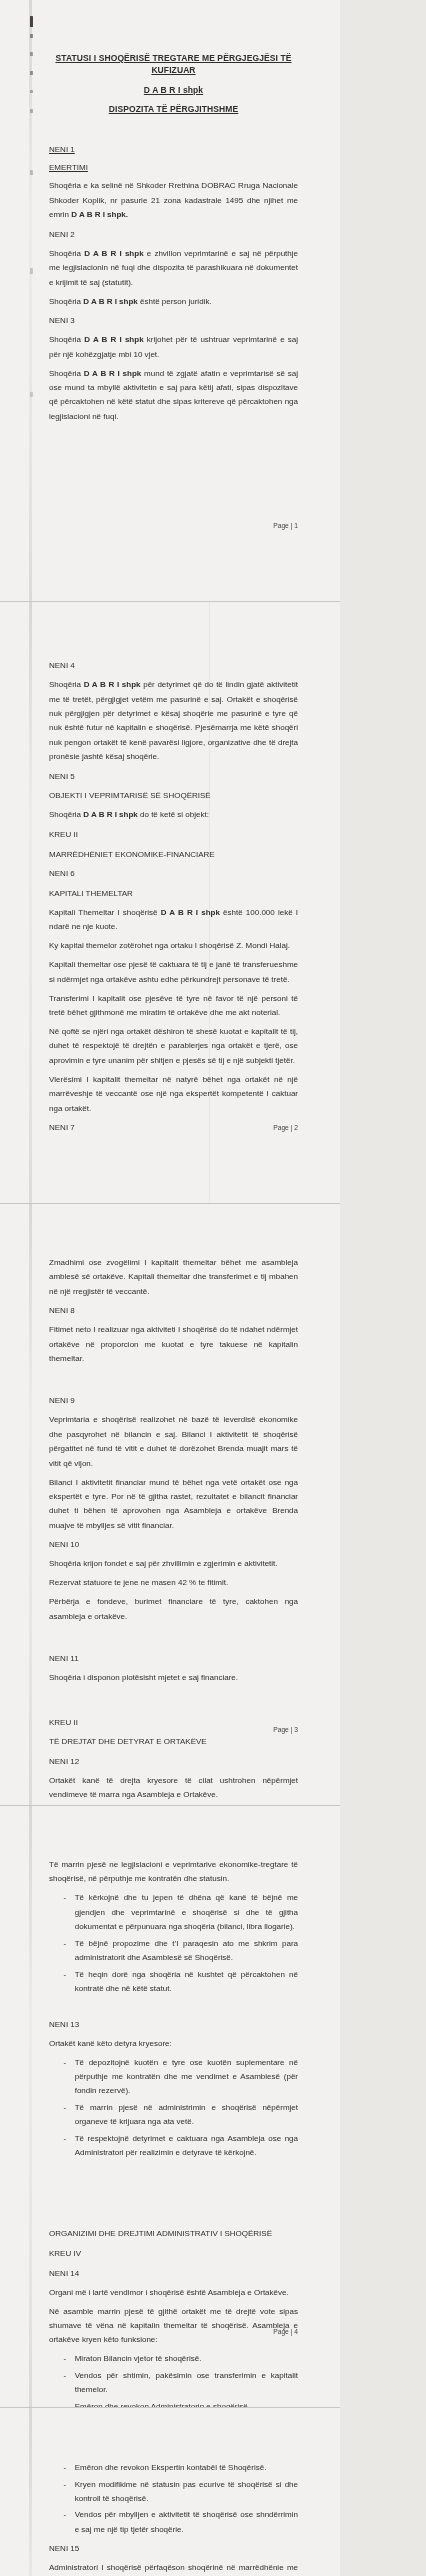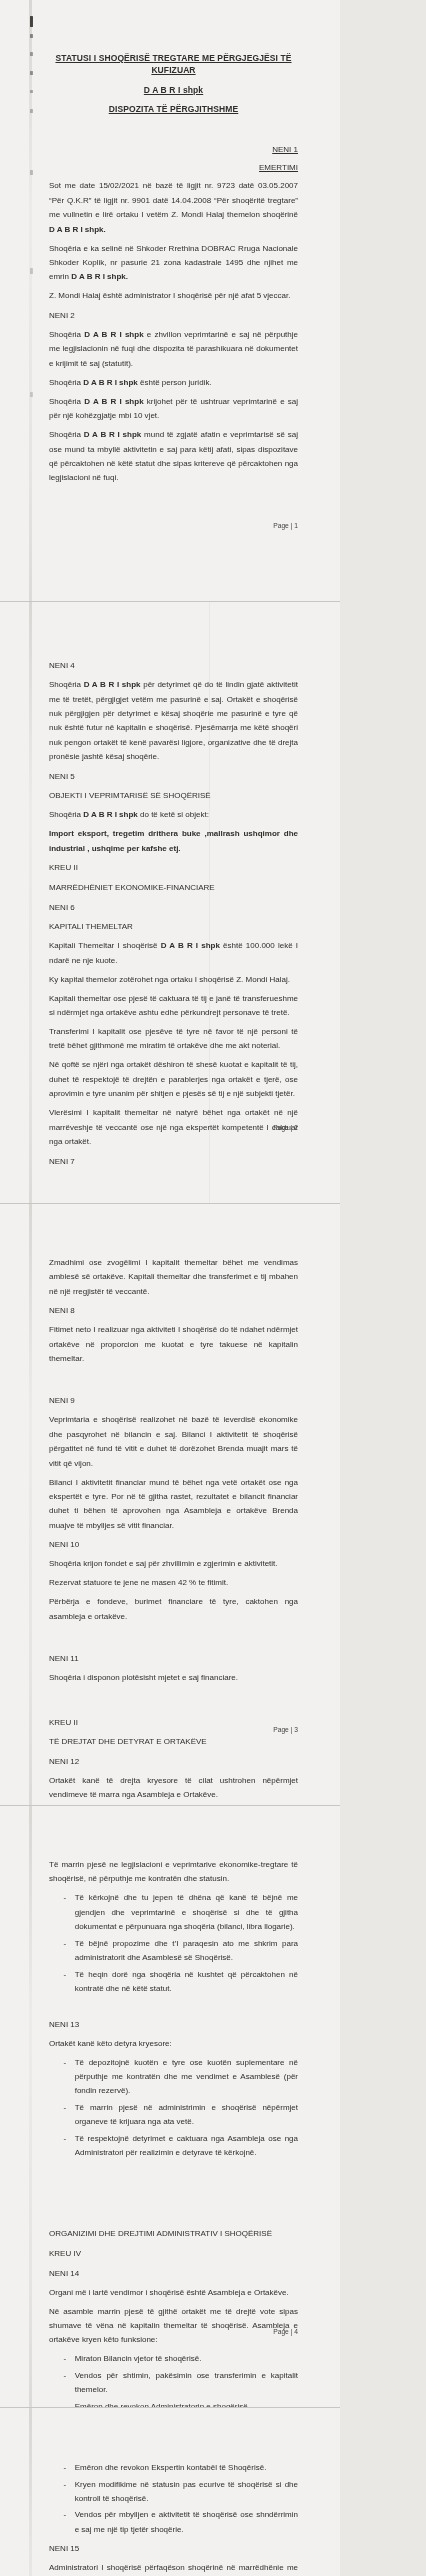--- a/index.html
+++ b/index.html
@@ -12,21 +12,21 @@
   }
   .page:last-child { border-bottom:3.1px solid #b2b1ae; }
   .page::before {
     content:""; position:absolute; left:29px; top:0; bottom:0; width:2.6px;
     background:linear-gradient(to bottom, rgba(60,55,48,.14), rgba(60,55,48,.03) 35%, rgba(60,55,48,.07) 80%, rgba(60,55,48,.12));
     pointer-events:none;
   }
   .blk { color:#2f2e2b; font-size:8px; line-height:14.4px; }
   .p  { text-align:justify; margin:0 0 4.6px 0; }
   .h1 { text-align:center; font-weight:bold; text-decoration:underline; font-size:8.5px; line-height:12.4px; margin:0 0 6.7px 0; letter-spacing:0.1px; }
-  .h2 { text-align:right; text-decoration:underline; margin:2.1px 0 3.6px 0; }
+  .h2 { text-align:left; text-decoration:underline; margin:2.1px 0 3.6px 0; }
   .h  { text-align:left; margin:5.2px 0 4.6px 0; }
   .bullets { margin:1px 0 4.6px 14.4px; }
   .bullet { display:flex; text-align:justify; margin-bottom:2.1px; }
   .bullet .dash { flex:0 0 11.3px; }
   .bullet .bt { flex:1; }
   .pagenum { position:absolute; right:42px; bottom:72px; font-size:6.7px; color:#454340; }
   .spacer { width:100%; }
   b { font-weight:bold; }
   .mark { position:absolute; left:30px; width:3.1px; background:#2b2824; border-radius:0.5px; pointer-events:none; }
   .streak { position:absolute; top:0; bottom:0; width:1px; background:rgba(90,85,78,.06); pointer-events:none; }
@@ -35,62 +35,60 @@
 <body>
 
 <div id="doc">
     <div class="page">
       <div class="blk h1">STATUSI I SHOQËRISË TREGTARE ME PËRGJEGJËSI TË KUFIZUAR</div>
       <div class="blk h1">D A B R I shpk</div>
       <div class="blk h1">DISPOZITA TË PËRGJITHSHME</div>
       <div class="spacer" style="height: 19.6px;"></div>
       <div class="blk h2">NENI 1</div>
       <div class="blk h2">EMERTIMI</div>
-      <div class="blk p">Sot me date 15/02/2021 në bazë të ligjit nr. 9723 datë 03.05.2007 “Për Q.K.R” të ligjit nr. 9901 datë 14.04.2008 “Për shoqëritë tregtare” me vullnetin e lirë ortaku I vetëm Z. Mondi Halaj  themelon shoqërinë <b>D A B R I shpk.</b></div>
       <div class="blk p">Shoqëria e ka selinë në  Shkoder Rrethina DOBRAC Rruga Nacionale Shkoder Koplik, nr pasurie 21 zona kadastrale 1495  dhe njihet me emrin <b>D A B R I shpk.</b></div>
-      <div class="blk p">Z. Mondi Halaj është administrator I shoqërisë për një afat 5 vjeccar.</div>
       <div class="blk h">NENI 2</div>
       <div class="blk p">Shoqëria <b>D A B R I shpk</b> e zhvillon veprimtarinë e saj në përputhje me legjislacionin në fuqi dhe dispozita të parashikuara në dokumentet e krijimit të saj (statutit).</div>
       <div class="blk p">Shoqëria <b>D A B R I shpk</b> është person juridik.</div>
+      <div class="blk h">NENI 3</div>
       <div class="blk p">Shoqëria <b>D A B R I shpk</b> krijohet për të ushtruar veprimtarinë e saj për një kohëzgjatje mbi 10 vjet.</div>
       <div class="blk p">Shoqëria <b>D A B R I shpk</b> mund të zgjatë afatin e veprimtarisë së saj ose mund ta mbyllë aktivitetin e saj para këtij afati, sipas dispozitave që përcaktohen në këtë statut dhe sipas kritereve që përcaktohen nga legjislacioni në fuqi.</div>
       <div class="pagenum">Page | 1</div>
       <div class="mark" style="top: 15.5px; height: 11.3px; opacity: 0.85;"></div>
       <div class="mark" style="top: 34px; height: 4.1px; opacity: 0.5;"></div>
       <div class="mark" style="top: 52px; height: 3.6px; opacity: 0.4;"></div>
       <div class="mark" style="top: 71px; height: 4.1px; opacity: 0.45;"></div>
       <div class="mark" style="top: 90px; height: 3.1px; opacity: 0.35;"></div>
       <div class="mark" style="top: 109px; height: 3.6px; opacity: 0.3;"></div>
       <div class="mark" style="top: 170px; height: 5.2px; opacity: 0.25;"></div>
       <div class="mark" style="top: 268px; height: 6.2px; opacity: 0.2;"></div>
       <div class="mark" style="top: 392px; height: 5.2px; opacity: 0.18;"></div>
     </div>
     <div class="page">
       <div class="blk h">NENI 4</div>
       <div class="blk p">Shoqëria <b>D A B R I shpk</b> për detyrimet që do të lindin gjatë aktivitetit me të tretët, përgjigjet vetëm me pasurinë e saj. Ortakët e shoqërisë nuk përgjigjen për detyrimet e kësaj shoqërie me pasurinë e tyre që nuk është futur në kapitalin e shoqërisë. Pjesëmarrja me këtë shoqëri nuk pengon ortakët të kenë pavarësi ligjore, organizative dhe të drejta pronësie jashtë kësaj shoqërie.</div>
       <div class="blk h">NENI 5</div>
       <div class="blk h">OBJEKTI I VEPRIMTARISË SË SHOQËRISË</div>
       <div class="blk p">Shoqëria <b>D A B R I  shpk</b> do të ketë si objekt:</div>
-      <div class="blk p"><b>Import eksport, tregetim drithera buke ,mallrash ushqimor dhe industrial , ushqime per kafshe etj.</b></div>
       <div class="blk h">KREU II</div>
       <div class="blk h">MARRËDHËNIET EKONOMIKE-FINANCIARE</div>
       <div class="blk h">NENI 6</div>
       <div class="blk h">KAPITALI THEMELTAR</div>
       <div class="blk p">Kapitali Themeltar I shoqërisë <b>D A B R I  shpk</b>  është 100.000 lekë I ndarë ne nje kuote.</div>
       <div class="blk p">Ky kapital themelor zotërohet nga ortaku I shoqërisë  Z. Mondi Halaj.</div>
       <div class="blk p">Kapitali themeltar ose pjesë të caktuara të tij e janë të transferueshme si ndërmjet nga ortakëve ashtu edhe përkundrejt personave të tretë.</div>
       <div class="blk p">Transferimi I kapitalit ose pjesëve të tyre në favor të një personi të tretë bëhet gjithmonë me miratim të ortakëve dhe me akt noterial.</div>
       <div class="blk p">Në qoftë se njëri nga ortakët dëshiron të shesë kuotat e kapitalit të tij, duhet të respektojë të drejtën e parablerjes nga ortakët e tjerë, ose aprovimin e tyre unanim për shitjen e pjesës së tij e një subjekti tjetër.</div>
       <div class="blk p">Vlerësimi I kapitalit themeltar në natyrë bëhet nga ortakët në një marrëveshje të veccantë ose një nga ekspertët kompetentë I caktuar nga ortakët.</div>
       <div class="blk h">NENI 7</div>
       <div class="pagenum">Page | 2</div>
       <div class="streak" style="left: 209px;"></div>
     </div>
     <div class="page">
-      <div class="blk p">Zmadhimi ose zvogëlimi I kapitalit themeltar bëhet me vendimas amblesë së ortakëve. Kapitali themeltar dhe transferimet e tij mbahen në një rregjistër të veccantë.</div>
+      <div class="blk p">Zmadhimi ose zvogëlimi I kapitalit themeltar bëhet me asambleja amblesë së ortakëve. Kapitali themeltar dhe transferimet e tij mbahen në një rregjistër të veccantë.</div>
       <div class="blk h">NENI 8</div>
       <div class="blk p">Fitimet neto I realizuar nga aktiviteti I shoqërisë do të ndahet ndërmjet ortakëve në proporcion me kuotat e tyre takuese në kapitalin themeltar.</div>
       <div class="spacer" style="height: 18px;"></div>
       <div class="blk h">NENI 9</div>
       <div class="blk p">Veprimtaria e shoqërisë realizohet në bazë të leverdisë ekonomike dhe pasqyrohet në bilancin e saj. Bilanci I aktivitetit të shoqërisë përgatitet në fund të vitit e duhet të dorëzohet Brenda muajit mars të vitit që vijon.</div>
       <div class="blk p">Bilanci I aktivitetit financiar mund të bëhet nga vetë ortakët ose nga ekspertët e tyre. Por në të gjitha rastet, rezultatet e bilancit financiar duhet ti bëhen të aprovohen nga Asambleja e ortakëve Brenda muajve të mbylljes së vitit financiar.</div>
       <div class="blk h">NENI 10</div>
       <div class="blk p">Shoqëria krijon fondet e saj për zhvillimin e zgjerimin e aktivitetit.</div>
       <div class="blk p">Rezervat statuore  te jene ne masen 42 % te fitimit.</div>
       <div class="blk p">Përbërja e fondeve, burimet financiare të tyre, caktohen nga asambleja e ortakëve.</div>

